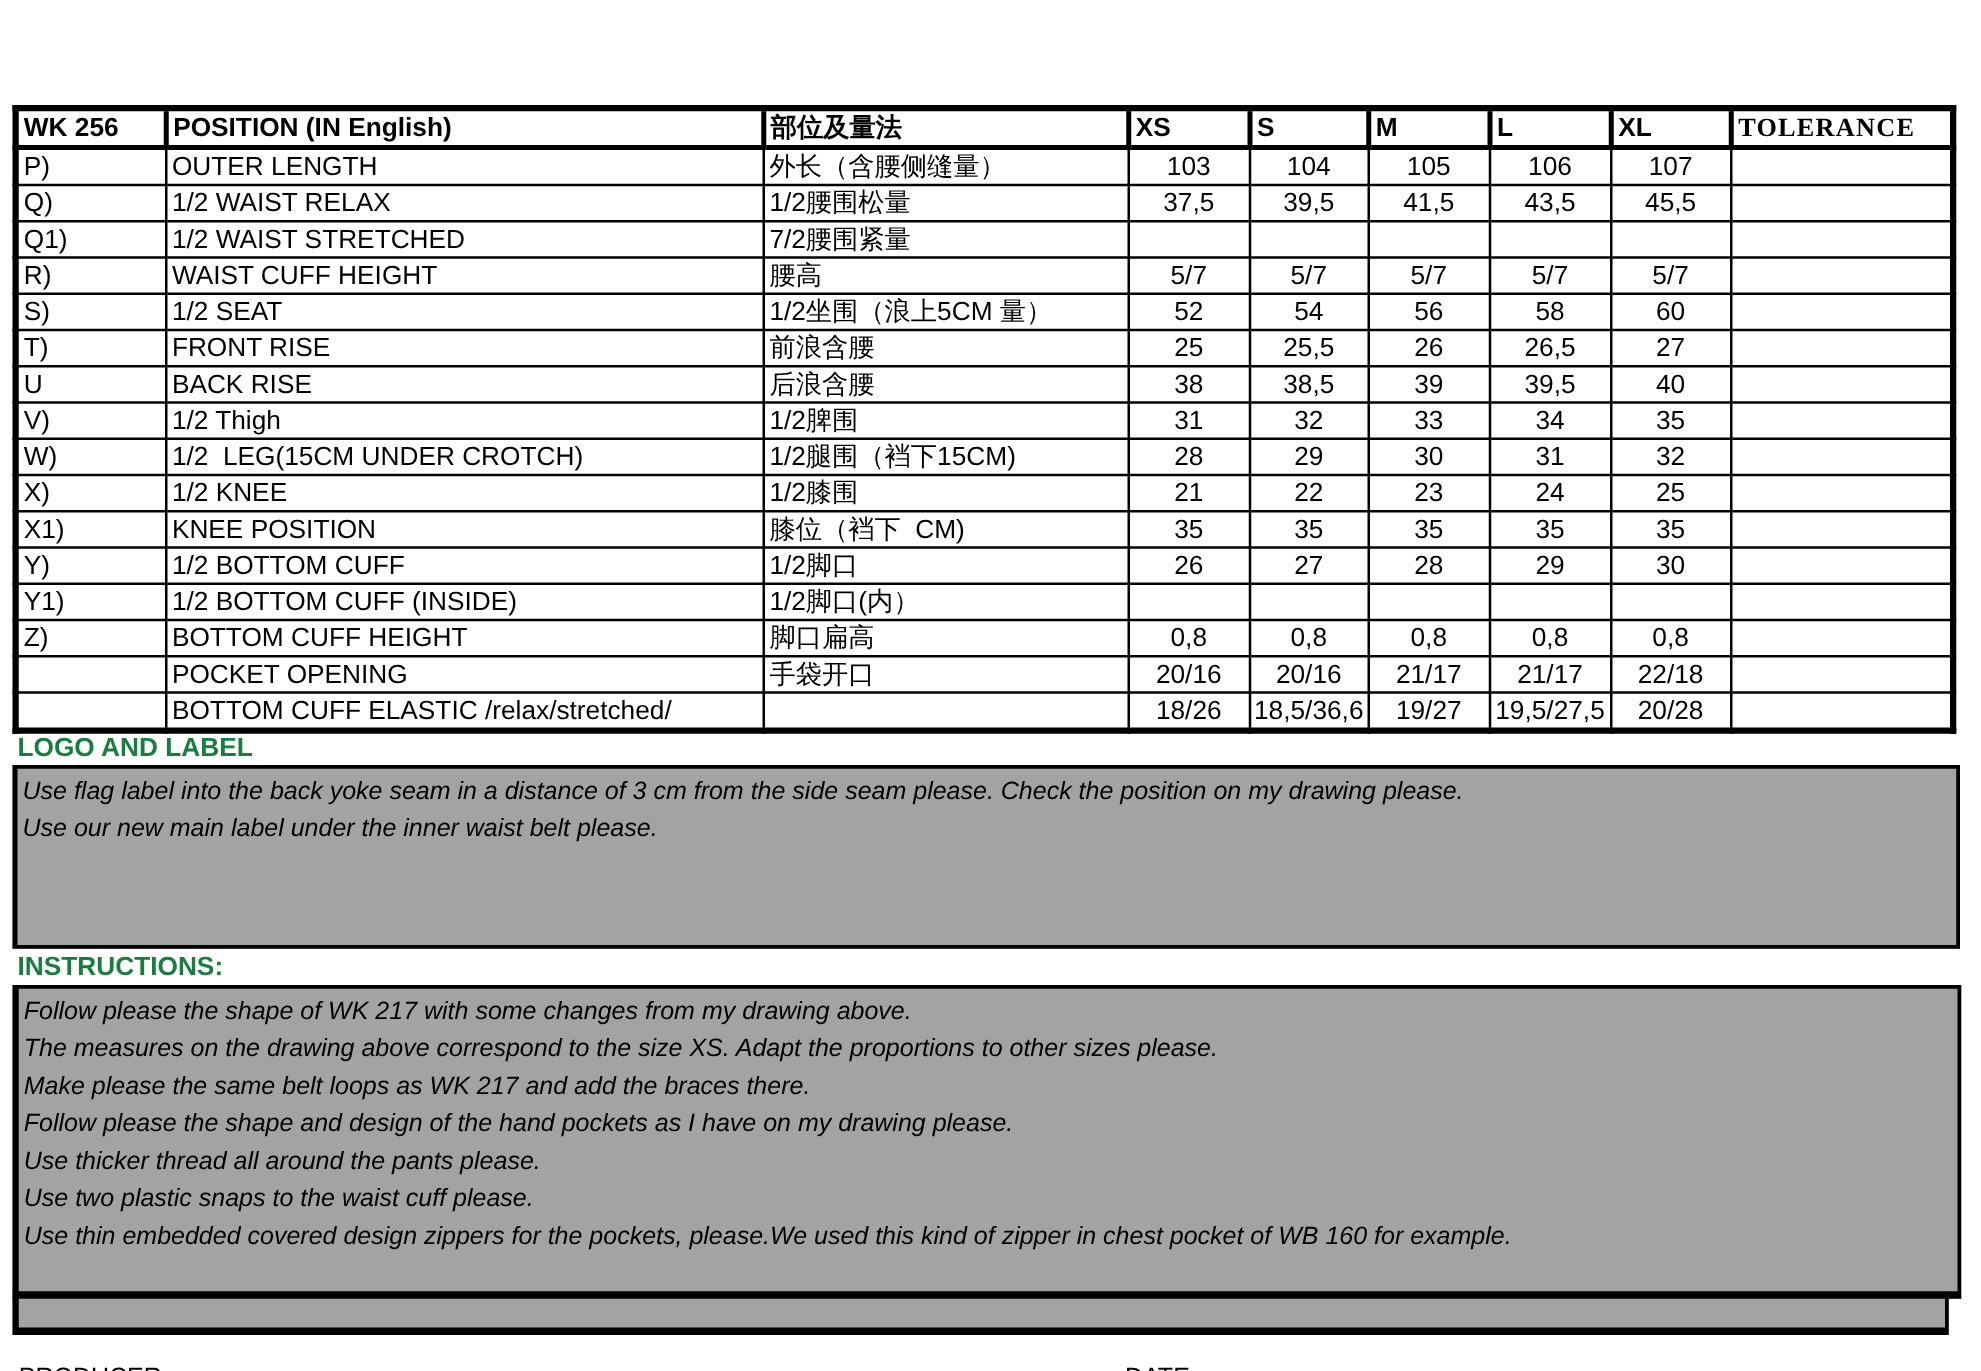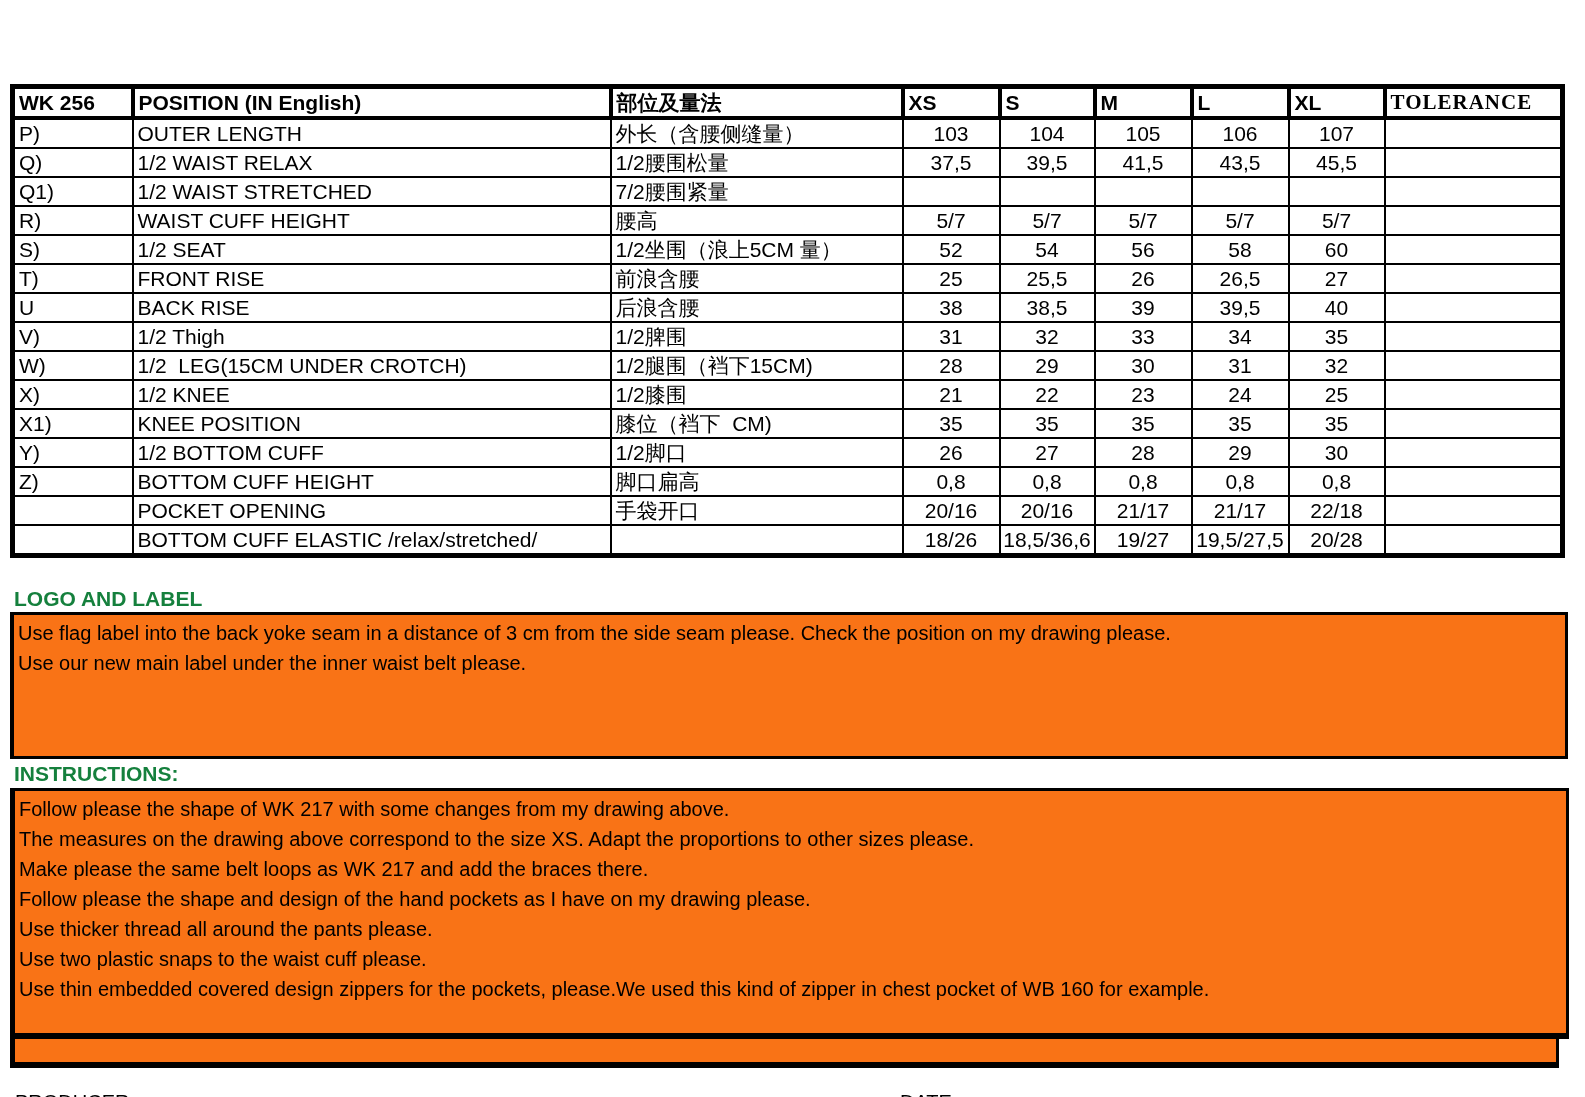--- a/index.html
+++ b/index.html
@@ -37,23 +37,23 @@
   }
   
   .red-heading{
     position:absolute;left:14px;color:#15803d;font-weight:bold;font-size:21px;
     white-space:pre;
   }
   #logo-heading{top:587px;}
   #instr-heading{top:762px;}
   
   .note-box{
-    position:absolute;left:10px;width:1541px;background:#f97316;
+    position:absolute;left:10px;width:1541px;background:#a3a3a3;
     border:3px solid #000;border-left-width:4px;
-    padding:3px 6px 0 4px;box-sizing:content-box;
+    padding:3px 6px 0 4px;box-sizing:content-box;font-style:italic;
   }
   #logo-box{top:612px;height:138px;}
   #instr-box{top:788px;height:239px;border-left-width:5px;border-bottom-width:6px;}
   #strip-box{top:1036px;height:23px;border-left-width:5px;border-bottom-width:6px;padding:0;}
   .note-line{font-size:20px;line-height:30px;white-space:pre;}
   
   .footer-label{position:absolute;top:1071px;font-size:20px;white-space:pre;margin-top:20px;}
   #producer-label{left:15px;}
   #date-label{left:900px;}
 </style>
@@ -211,20 +211,31 @@
         <td>1/2 BOTTOM CUFF</td>
         <td>1/2脚口</td>
         <td class="val">26</td>
         <td class="val">27</td>
         <td class="val">28</td>
         <td class="val">29</td>
         <td class="val">30</td>
         <td>&nbsp;</td>
       </tr>
       <tr>
+        <td>Y1)</td>
+        <td>1/2 BOTTOM CUFF (INSIDE)</td>
+        <td>1/2脚口(内）</td>
+        <td class="val">&nbsp;</td>
+        <td class="val">&nbsp;</td>
+        <td class="val">&nbsp;</td>
+        <td class="val">&nbsp;</td>
+        <td class="val">&nbsp;</td>
+        <td>&nbsp;</td>
+      </tr>
+      <tr>
         <td>Z)</td>
         <td>BOTTOM CUFF HEIGHT</td>
         <td>脚口扁高</td>
         <td class="val">0,8</td>
         <td class="val">0,8</td>
         <td class="val">0,8</td>
         <td class="val">0,8</td>
         <td class="val">0,8</td>
         <td>&nbsp;</td>
       </tr>

